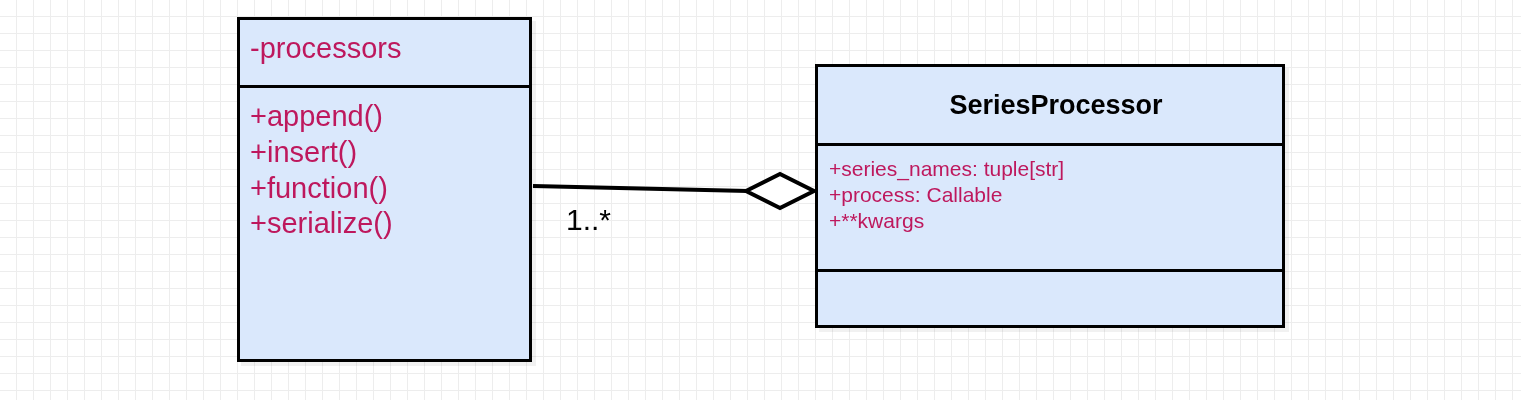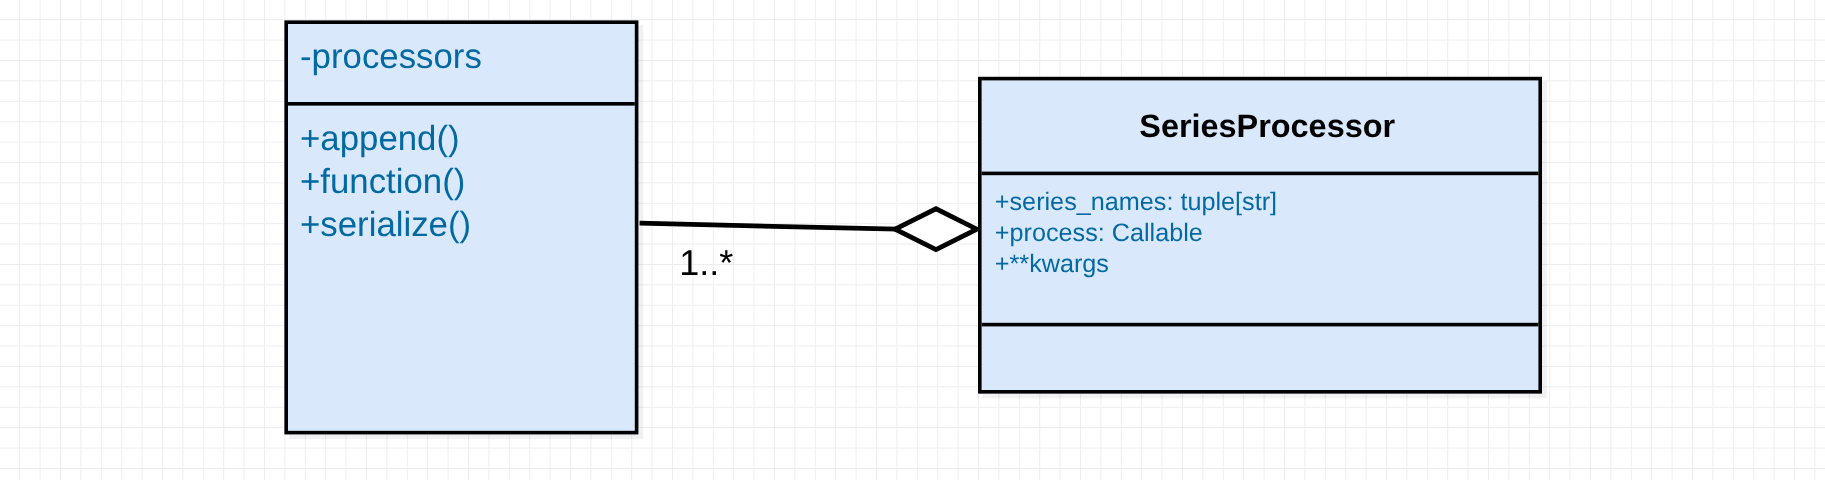--- a/index.html
+++ b/index.html
@@ -41,21 +41,21 @@
     color: #000000;
     display: flex;
     align-items: center;
     justify-content: center;
     border-bottom: 3px solid #000000;
     white-space: nowrap;
   }
 
   .uml-compartment {
     box-sizing: border-box;
-    color: #0369a1;
+    color: #be185d;
     display: flex;
     flex-direction: column;
     justify-content: flex-start;
     white-space: nowrap;
     overflow: hidden;
   }
 
   .uml-compartment.with-border {
     border-bottom: 3px solid #000000;
   }
@@ -141,20 +141,21 @@
   </svg>
 
   <div id="multiplicity-label">1..*</div>
 
   <div id="box-series-pipeline" class="uml-class">
     <div class="uml-compartment attrs with-border">
       <div class="uml-member">-processors</div>
     </div>
     <div class="uml-compartment methods">
       <div class="uml-member">+append()</div>
+      <div class="uml-member">+insert()</div>
       <div class="uml-member">+function()</div>
       <div class="uml-member">+serialize()</div>
     </div>
   </div>
 
   <div id="box-series-processor" class="uml-class">
     <div class="uml-title">SeriesProcessor</div>
     <div class="uml-compartment attrs with-border">
       <div class="uml-member">+series_names: tuple[str]</div>
       <div class="uml-member">+process: Callable</div>

